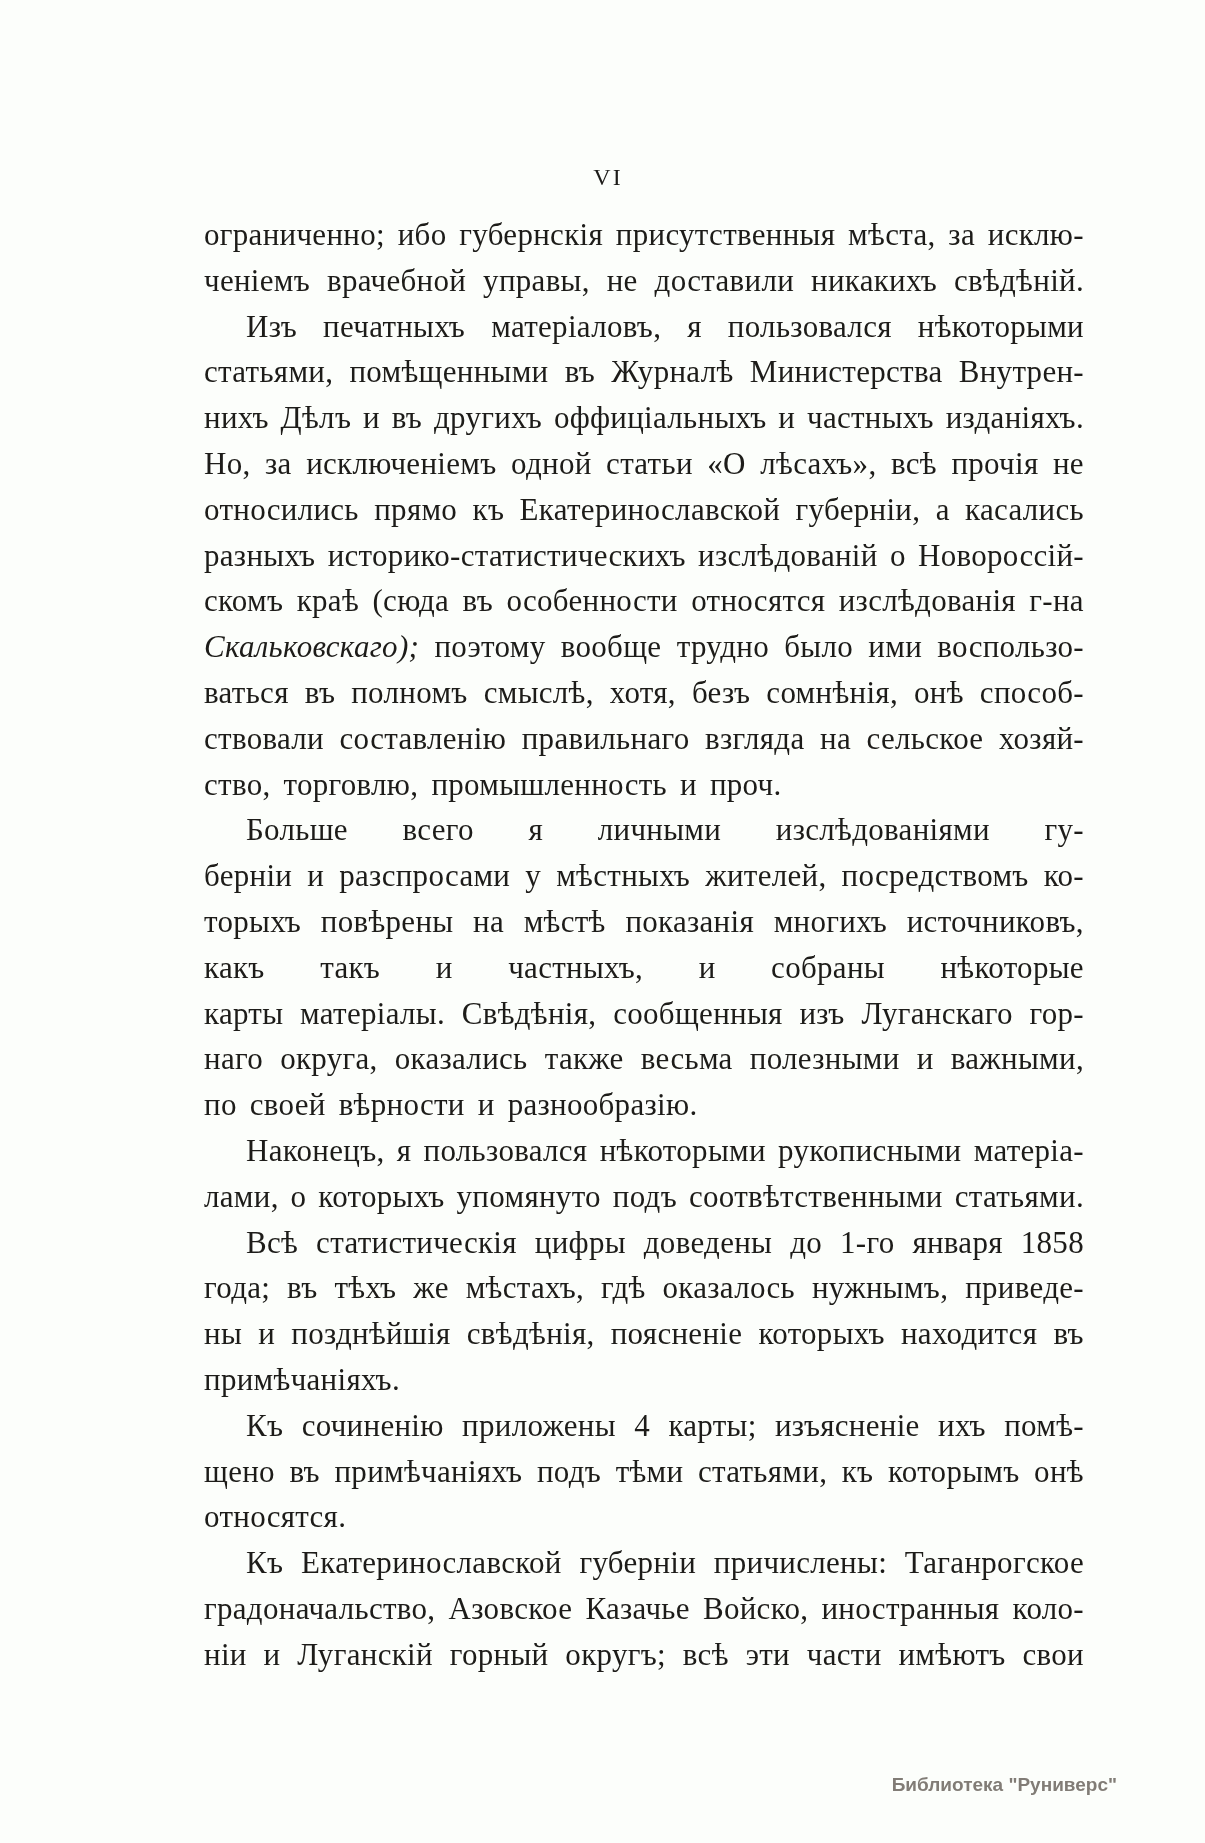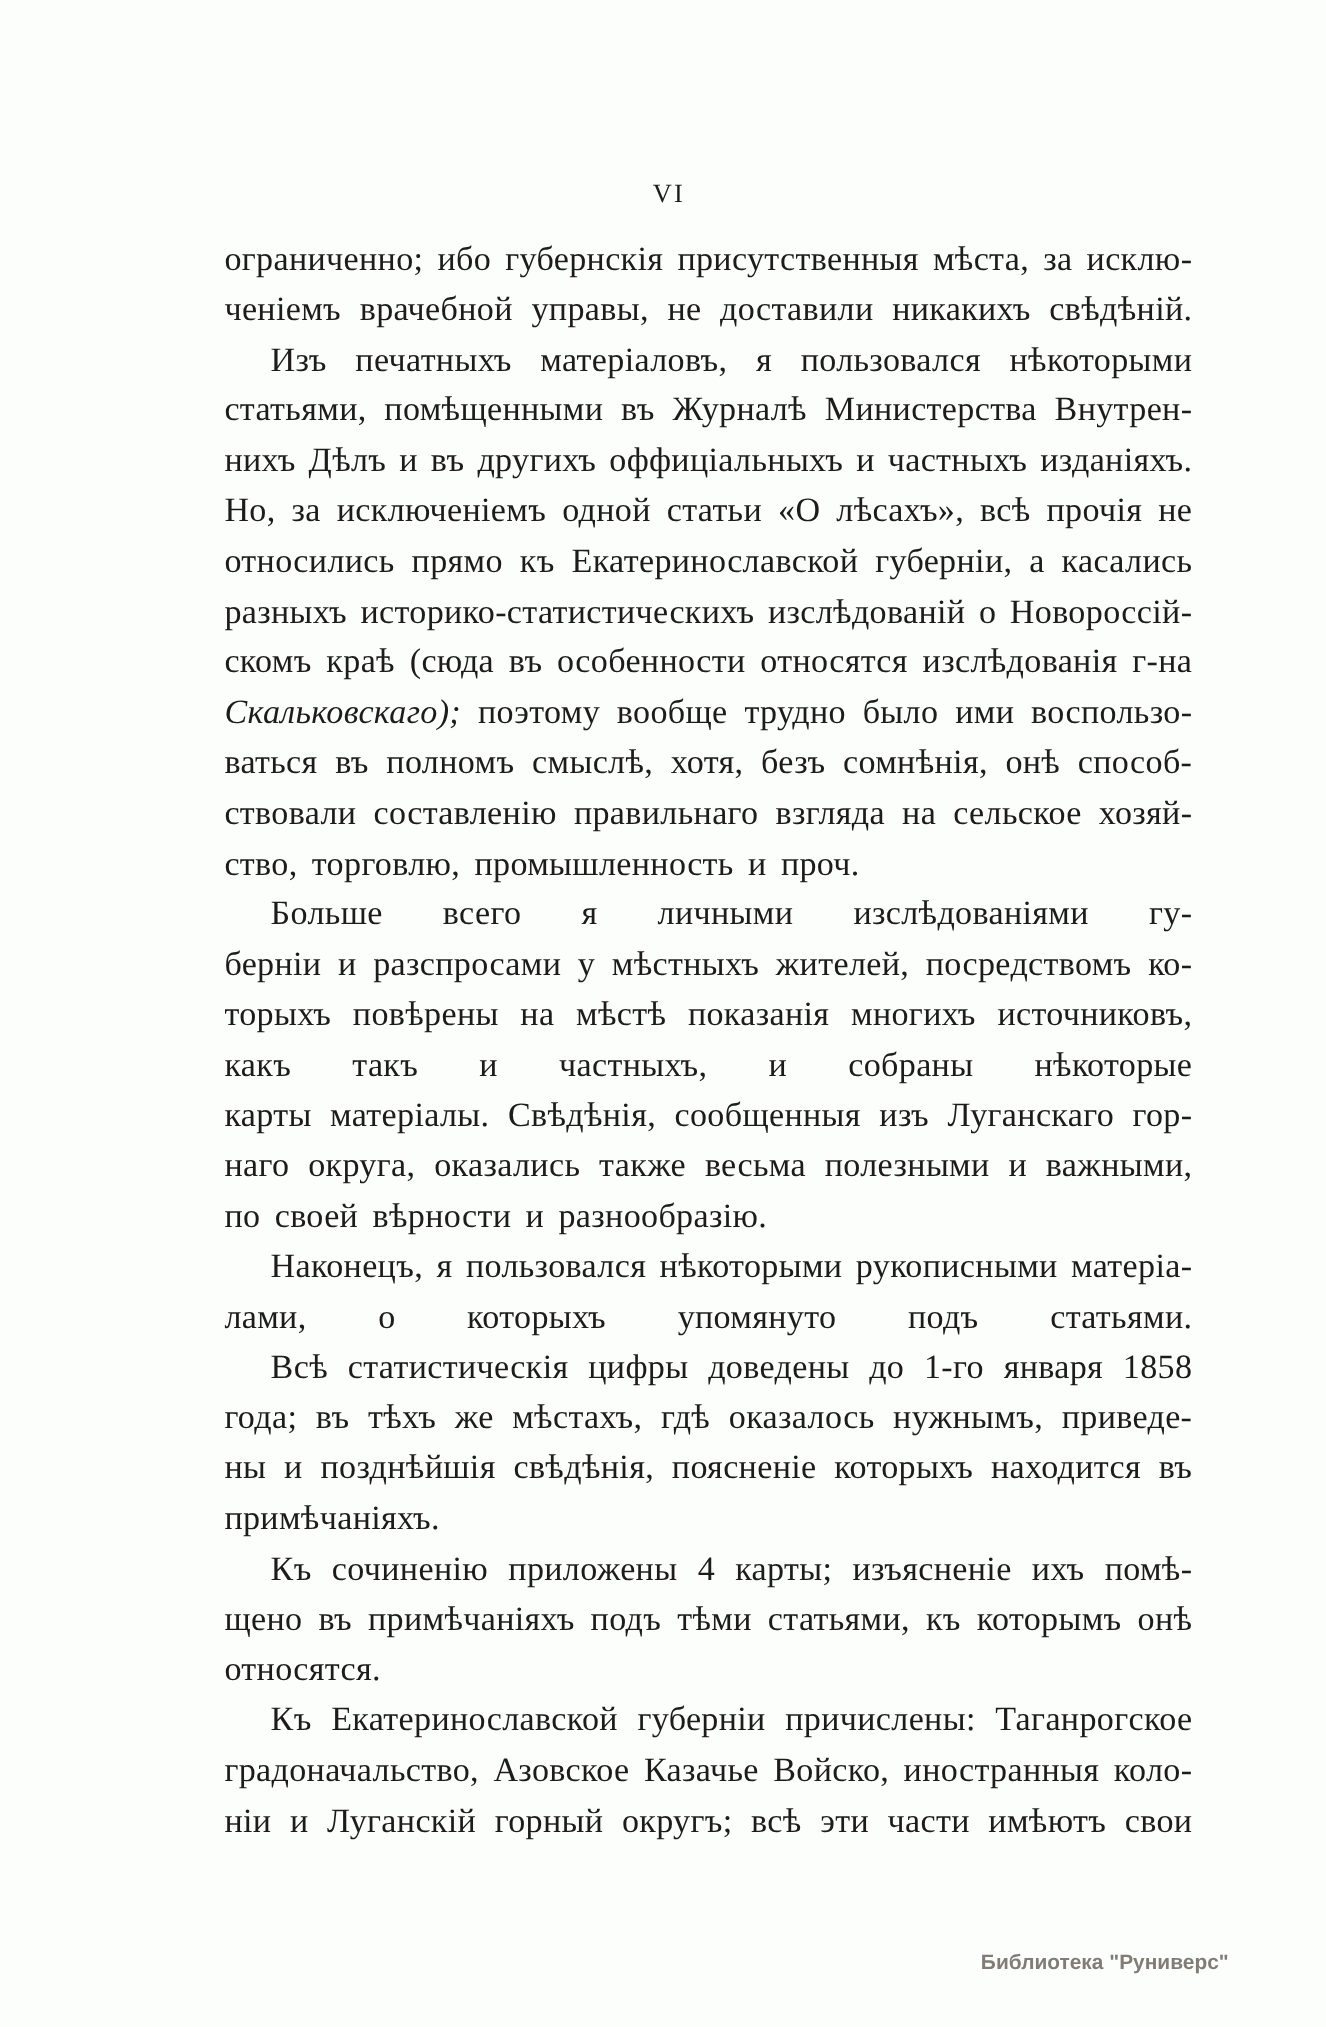--- a/index.html
+++ b/index.html
@@ -252,20 +252,21 @@
         <span>нѣкоторыми</span>
         <span>рукописными</span>
         <span>матеріа-</span>
       </div>
       <div class="line">
         <span>лами,</span>
         <span>о</span>
         <span>которыхъ</span>
         <span>упомянуто</span>
         <span>подъ</span>
+        <span>соотвѣтственными</span>
         <span>статьями.</span>
       </div>
       <div class="line indent">
         <span>Всѣ</span>
         <span>статистическія</span>
         <span>цифры</span>
         <span>доведены</span>
         <span>до</span>
         <span>1-го</span>
         <span>января</span>

